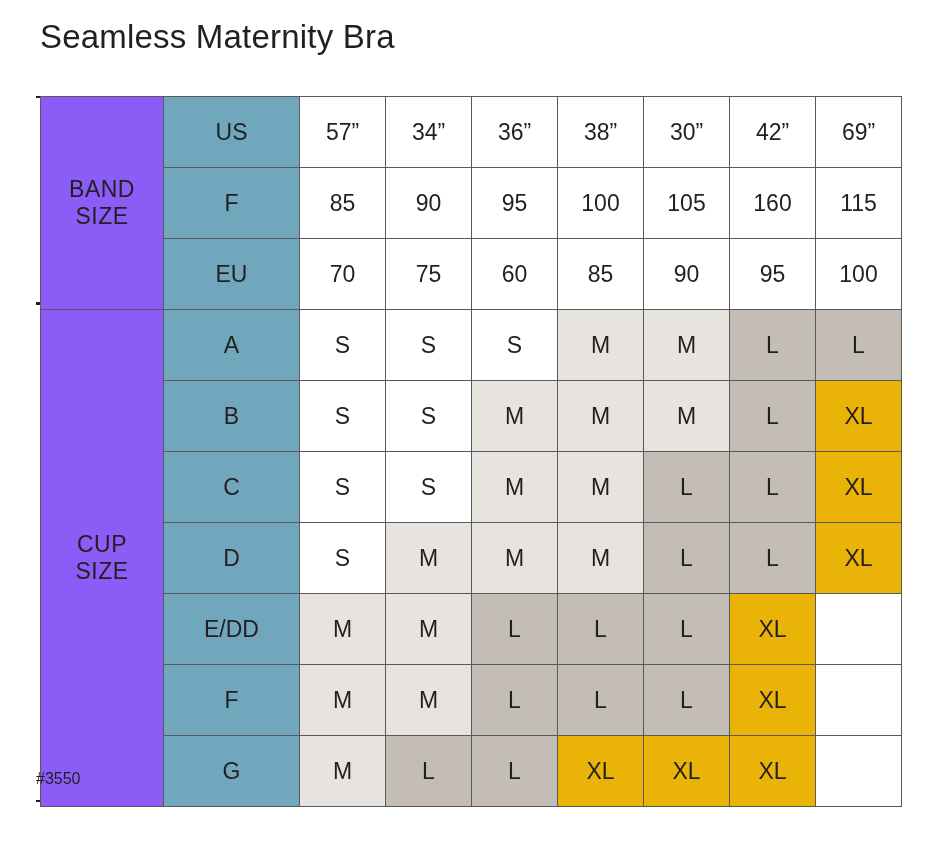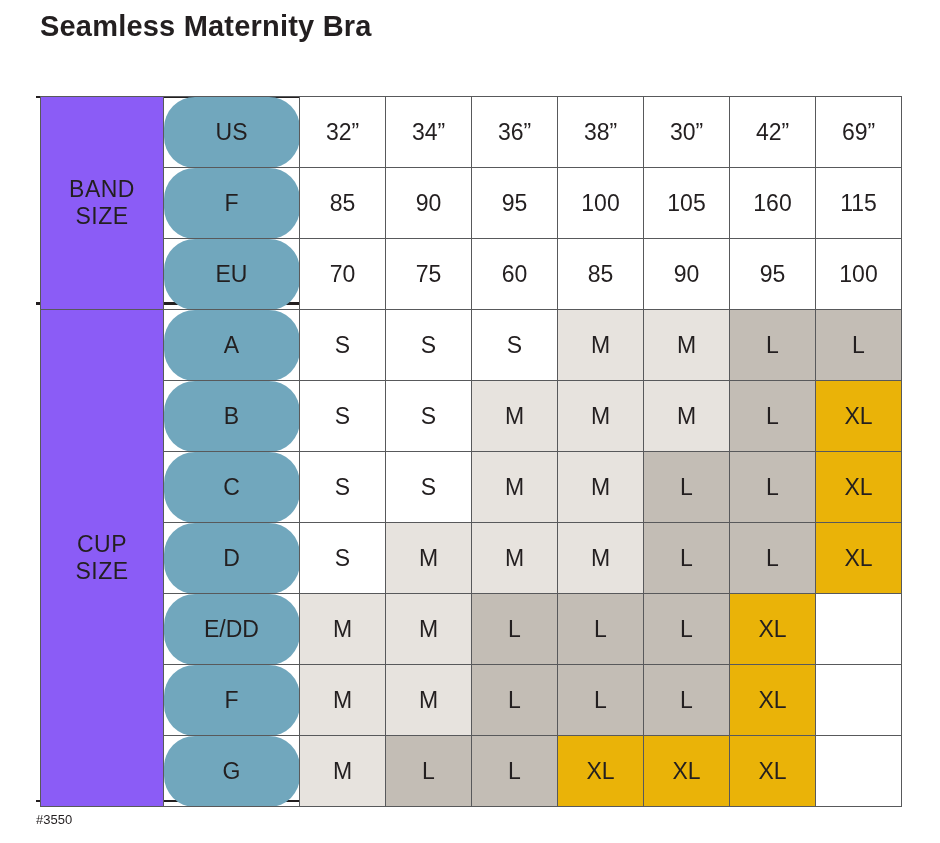--- a/index.html
+++ b/index.html
@@ -16,23 +16,23 @@
     overflow: hidden;
   }
   .page {
     position: relative;
     width: 940px;
     height: 843px;
   }
   .title {
     position: absolute;
     left: 40px;
-    top: 10px;
-    font-size: 29px;
-    font-weight: 700;
+    top: 18px;
+    font-size: 33px;
+    font-weight: 400;
     letter-spacing: 0.2px;
     color: #231f20;
   }
   .chart-wrap {
     position: absolute;
     left: 40px;
     top: 96px;
     width: 852px;
   }
   table.size-chart {
@@ -59,37 +59,36 @@
     line-height: 1.18;
     letter-spacing: 0.5px;
     color: #231f20;
     background: #8b5cf6;
   }
   td.headlabel {
     width: 135px;
     background: #71a7bd;
     color: #231f20;
     font-size: 23px;
-    border-radius: 31px;
   }
   td.val {
     width: 85px;
     background: #ffffff;
   }
   
   td.sz-S  { background: #ffffff; }
   td.sz-M  { background: #e7e3de; }
   td.sz-L  { background: #c3bdb5; }
   td.sz-XL { background: #eab308; }
   td.sz-none { background: #ffffff; border-color: #ffffff; }
   .footnote {
     position: absolute;
     left: 36px;
-    top: 812px;
-    font-size: 13px;
+    top: 770px;
+    font-size: 16px;
     color: #231f20;
   }
   .baseline {
     position: absolute;
     left: 36px;
     top: 800px;
     width: 856px;
     height: 2px;
     background: #231f20;
   }
@@ -124,21 +123,21 @@
   <div class="chart-wrap">
     <table class="size-chart">
       <tbody>
 
         <tr>
           <td class="rowgrouplabel" rowspan="3">
             <div>BAND</div>
             <div>SIZE</div>
           </td>
           <td class="headlabel">US</td>
-          <td class="val">32”</td>
+          <td class="val">57”</td>
           <td class="val">34”</td>
           <td class="val">36”</td>
           <td class="val">38”</td>
           <td class="val">30”</td>
           <td class="val">42”</td>
           <td class="val">69”</td>
         </tr>
 
         <tr>
           <td class="headlabel">F</td>

